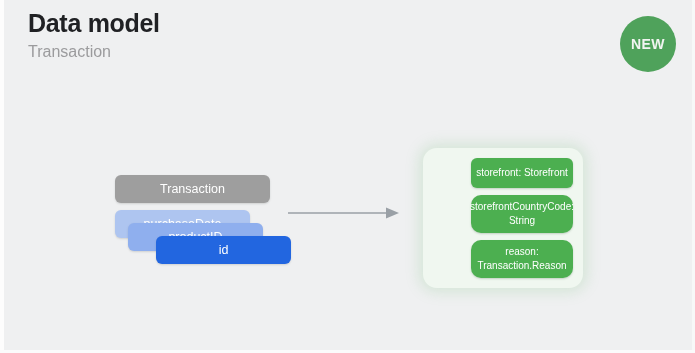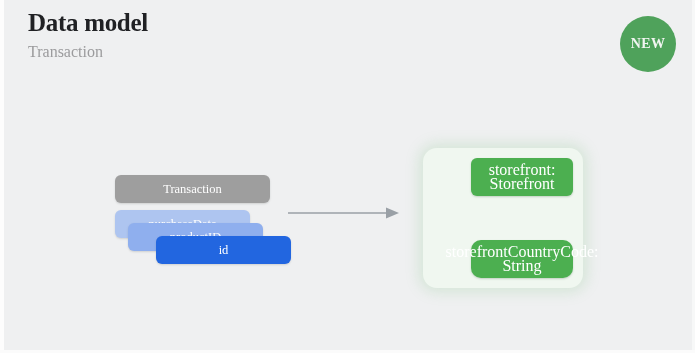--- a/index.html
+++ b/index.html
@@ -15,21 +15,20 @@
     position: relative;
   }
   #slide {
     position: absolute;
     left: 0;
     top: 0;
     width: 695px;
     height: 353px;
     background: #eff0f1;
     box-sizing: border-box;
-    font-family: Liberation Serif, serif;
   }
   .edge-left {
     position: absolute;
     left: 0; top: 0;
     width: 4px; height: 353px;
     background: #fdfdfd;
   }
   .edge-right {
     position: absolute;
     right: 0; top: 0;
@@ -146,21 +145,21 @@
     box-sizing: border-box;
     padding: 10px 10px;
     display: flex;
     flex-direction: column;
     justify-content: space-between;
   }
   .green-card {
     background: #4caf50;
     border-radius: 6px;
     color: #ffffff;
-    font-size: 16px;
+    font-size: 10px;
     line-height: 14px;
     text-align: center;
     display: flex;
     align-items: center;
     justify-content: center;
     padding: 5px 4px;
     box-sizing: border-box;
     min-height: 30px;
     box-shadow: 0 1px 2px rgba(60,100,64,0.25);
     margin-left: 38px;
@@ -210,15 +209,21 @@
   <div id="green-group">
     <div class="green-card">
       <span>storefront: Storefront</span>
     </div>
     <div class="green-card two-line">
       <span>
         <span>storefrontCountryCode:</span><br>
         <span>String</span>
       </span>
     </div>
+    <div class="green-card two-line">
+      <span>
+        <span>reason:</span><br>
+        <span>Transaction.Reason</span>
+      </span>
+    </div>
   </div>
 
 </div>
 
 </body></html>

